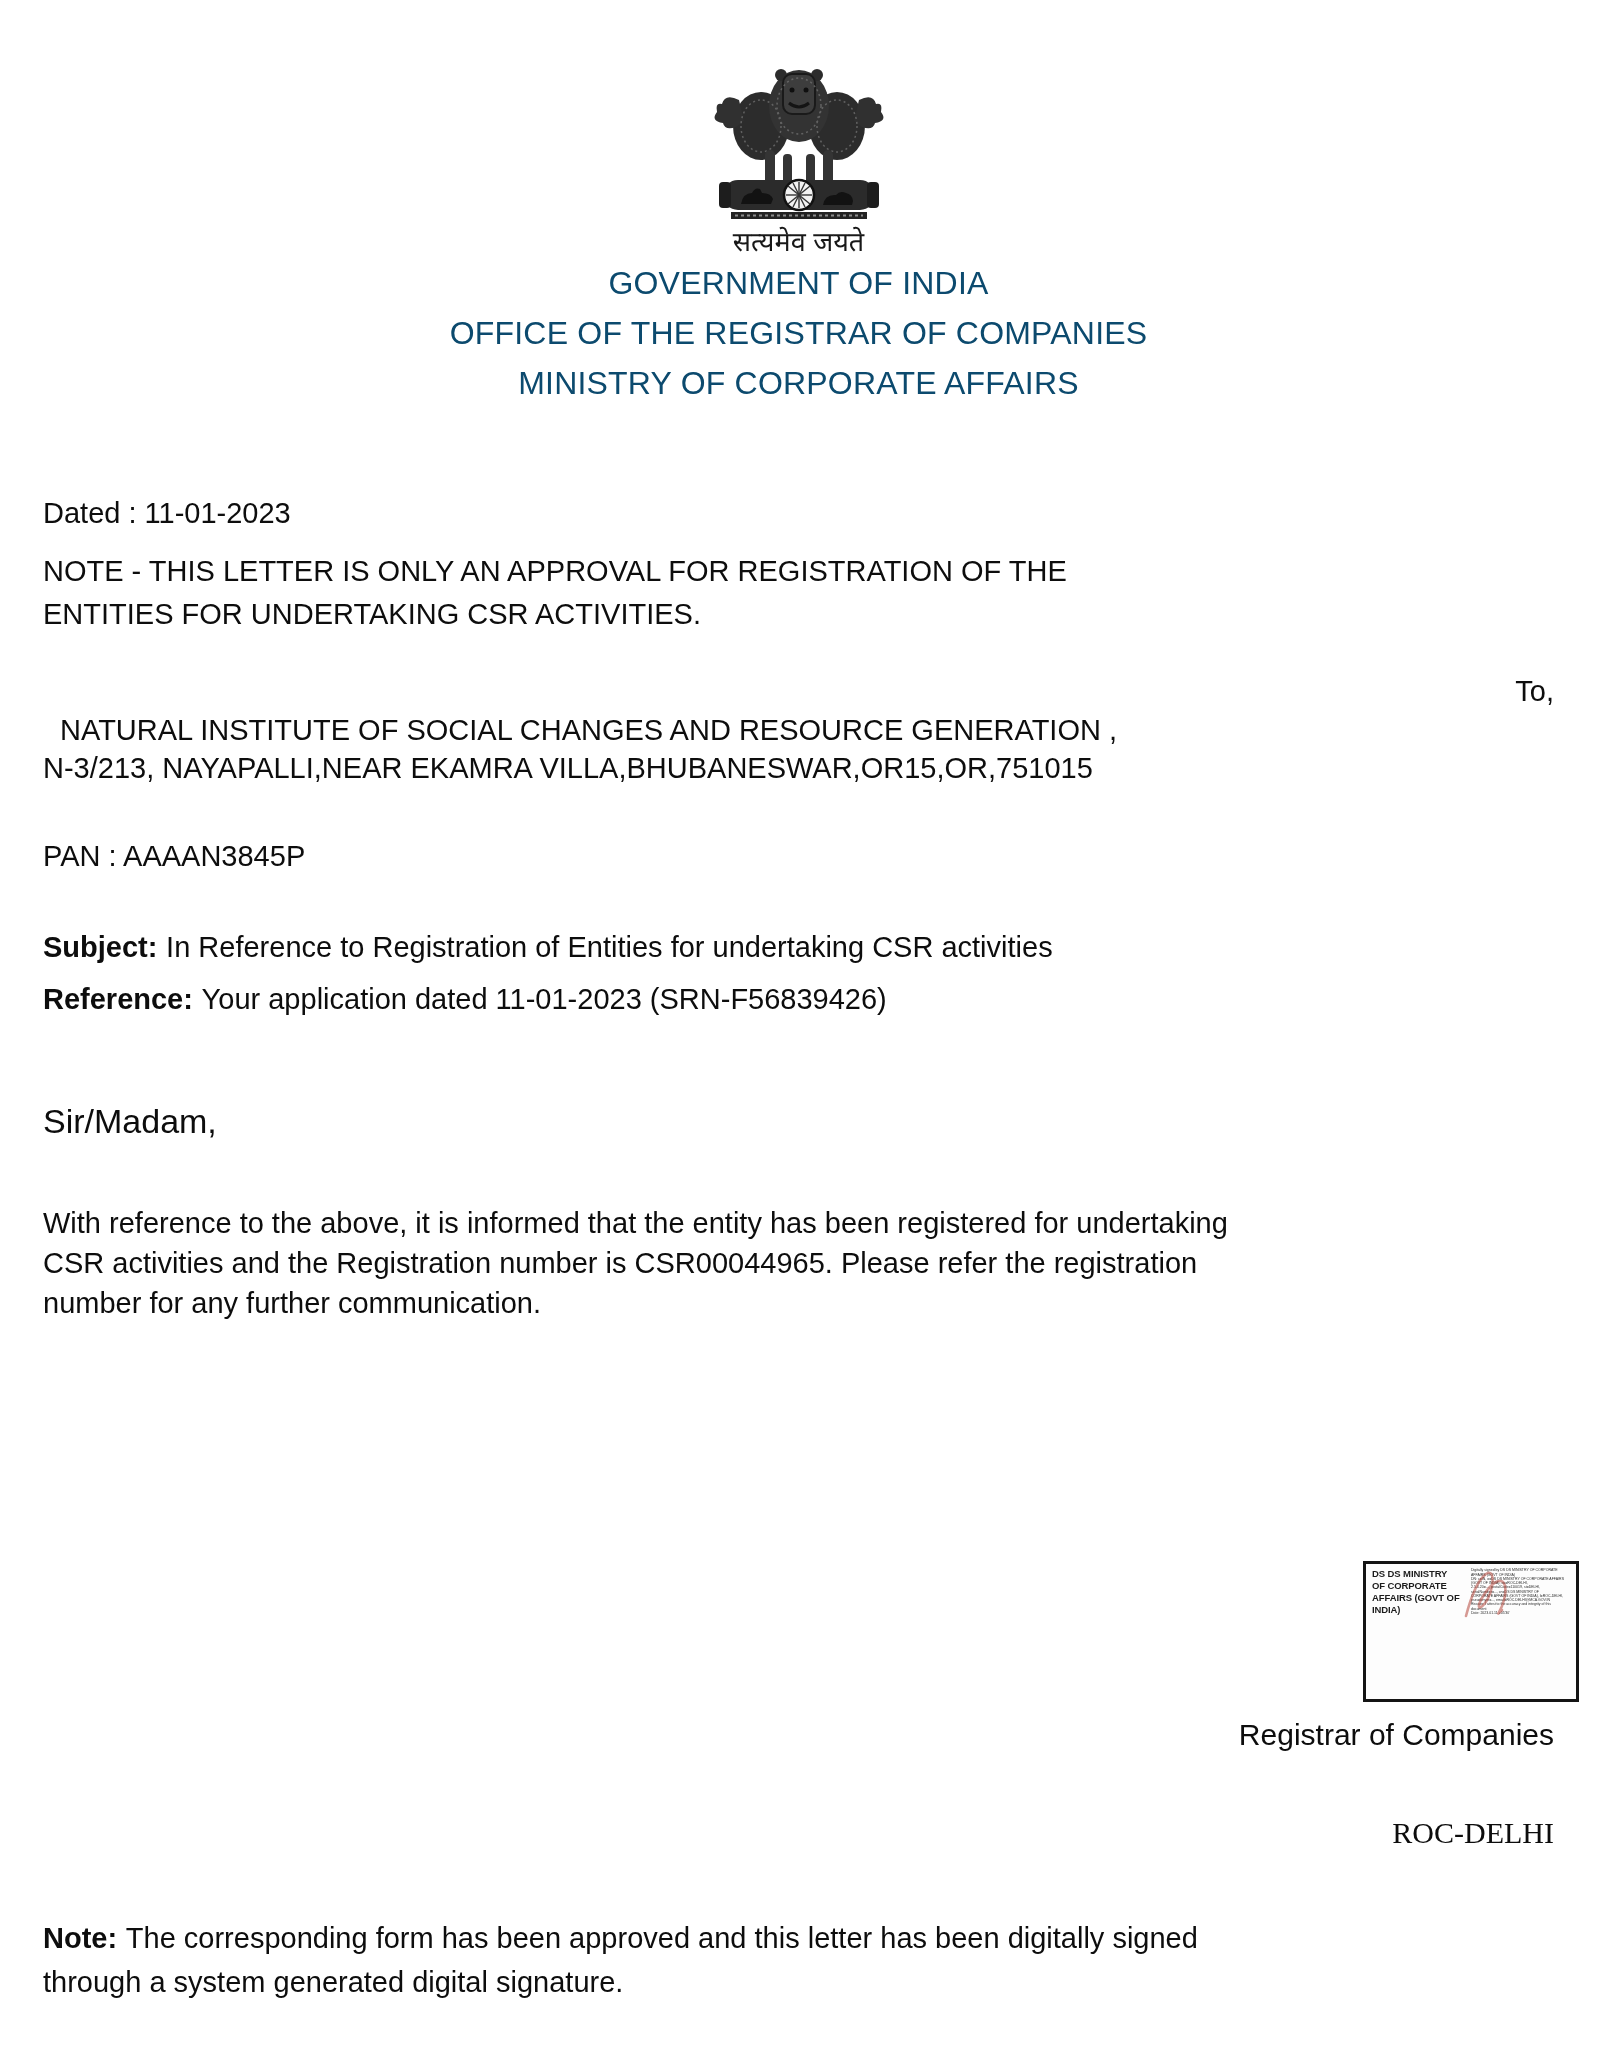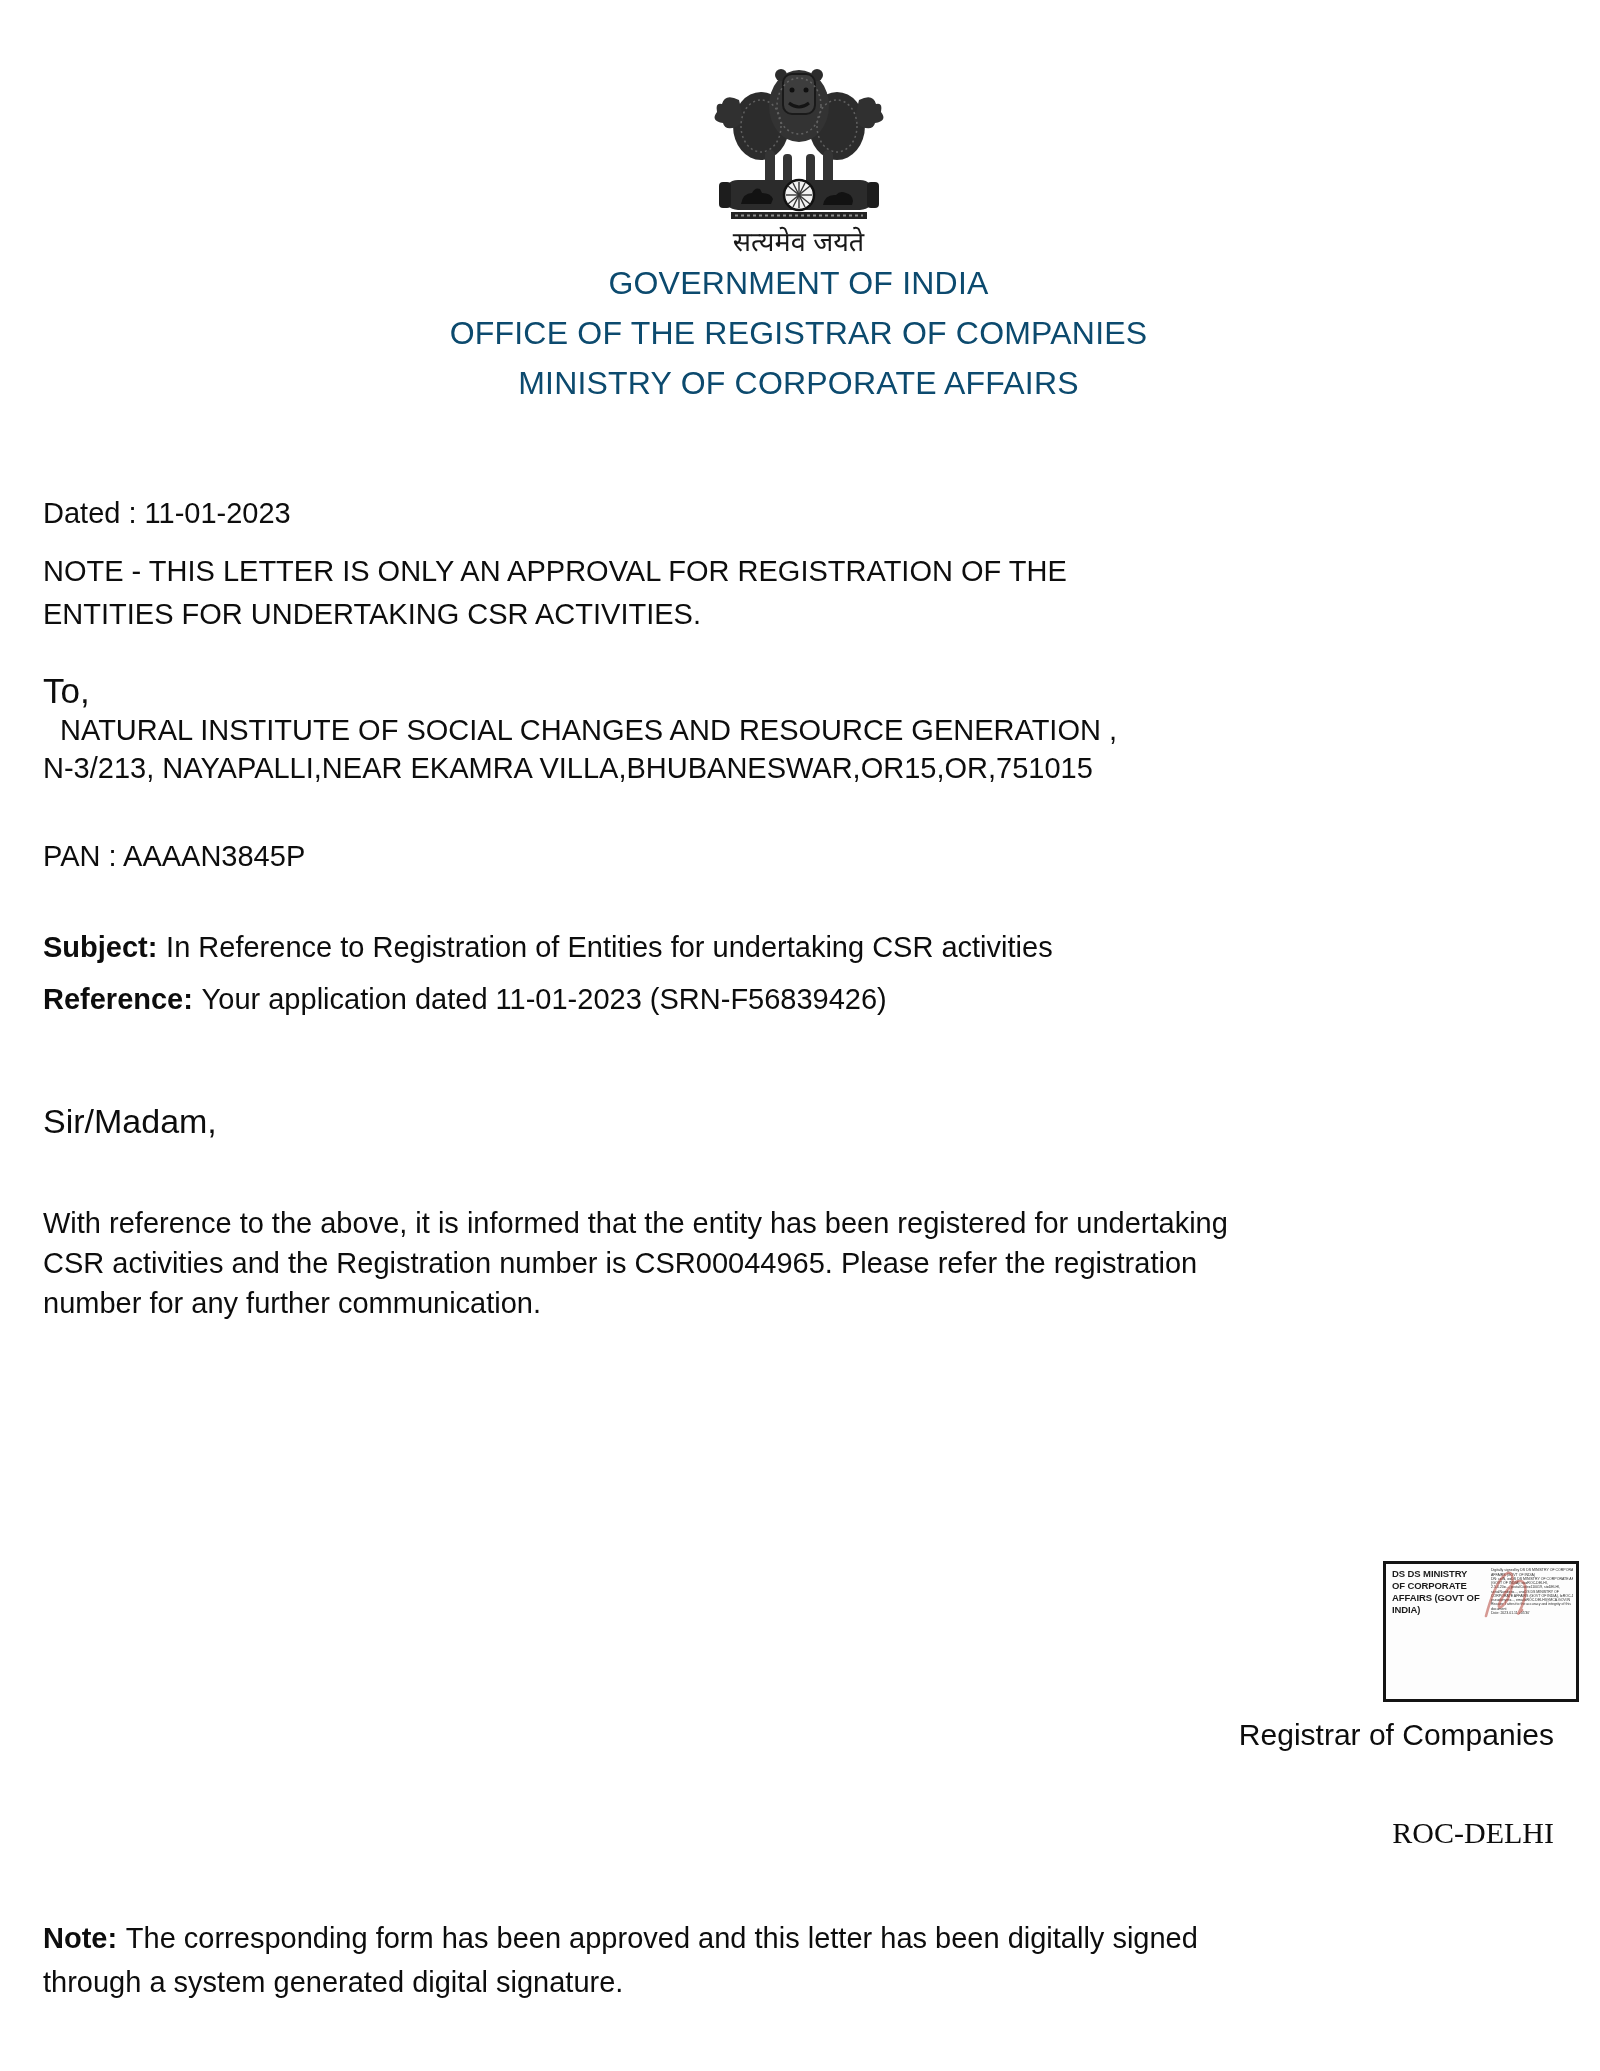--- a/index.html
+++ b/index.html
@@ -17,33 +17,33 @@
     overflow: hidden;
     background: #ffffff;
   }
   .header { text-align: center; }
   .emblem-svg { display: block; margin: 0 auto; }
   .motto { font-size: 27px; line-height: 32px; margin-top: 2px; color: #181818; }
   .hline { font-size: 32px; line-height: 50px; letter-spacing: 0.2px; color: #0c4a6e; }
 
   .dated        { margin-top: 85px; font-size: 29px; line-height: 40px; }
   .note-caps    { margin-top: 17px; font-size: 29px; line-height: 43px; }
-  .to-sal       { margin-top: 35px; font-size: 35px; line-height: 40px; }
+  .to-sal       { margin-top: 35px; font-size: 29px; line-height: 40px; text-align: right; }
   .recipient-name    { font-size: 29px; line-height: 38px; padding-left: 17px; }
   .recipient-address { font-size: 29px; line-height: 38px; }
   .pan          { margin-top: 49px; font-size: 29px; line-height: 40px; }
   .subject      { margin-top: 45px; font-size: 29px; line-height: 52px; }
   .reference    { font-size: 29px; line-height: 52px; }
   .label        { font-weight: 700; margin-right: 0.3em; }
   .salutation   { margin-top: 76px; font-size: 34px; line-height: 40px; }
   .body-para    { margin-top: 62px; font-size: 29px; line-height: 40px; }
 
   .sig-row { display: flex; justify-content: flex-end; margin-top: 238px; margin-right: -25px; }
   .sig-box {
-    width: 196px; min-height: 58px;
+    width: 216px; min-height: 58px;
     border: 3px solid #141414;
     background: #fdfdfd;
     display: flex; gap: 3px;
     padding: 4px 3px 4px 6px;
     box-sizing: border-box;
     position: relative;
   }
   .sig-bold {
     width: 96px;
     font-size: 9.5px; line-height: 12px;

